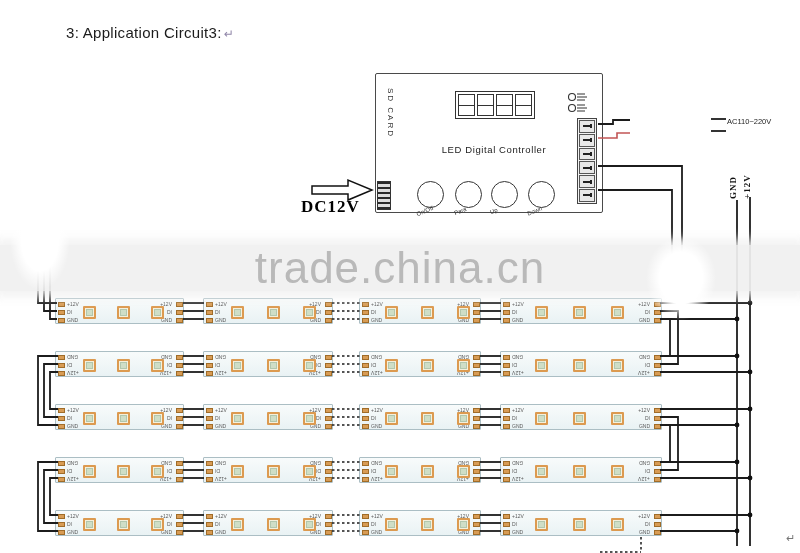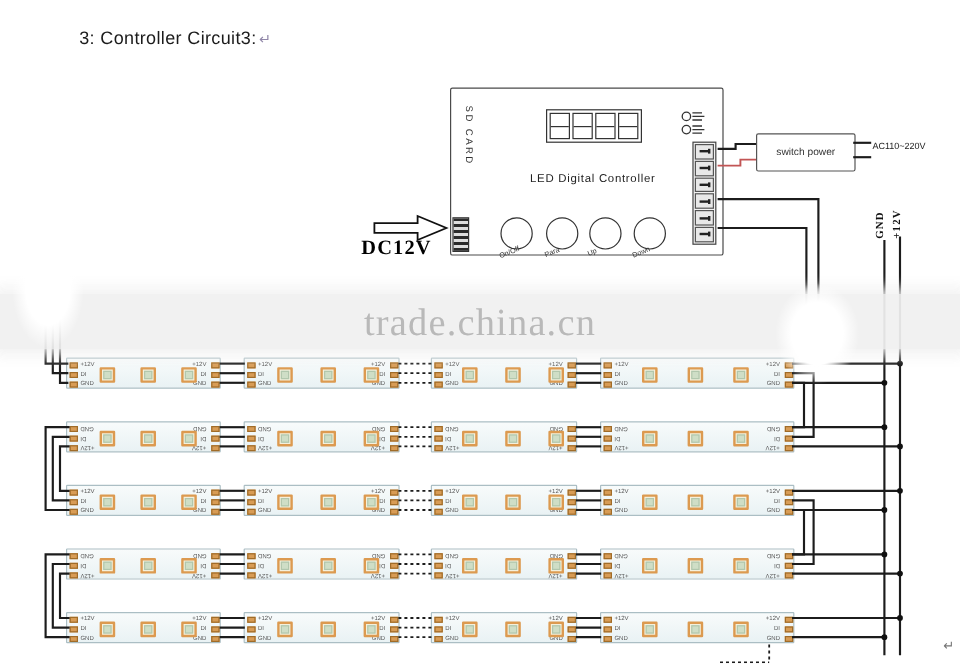--- a/index.html
+++ b/index.html
@@ -45,41 +45,41 @@
        box-sizing:border-box;border-radius:1px;}
   .pad{position:absolute;width:7px;height:5px;background:#d89c55;border:1px solid #a06c28;box-sizing:border-box;}
   .pad-label{position:absolute;font-size:5px;line-height:6px;color:#5a5a5a;white-space:nowrap;transform-origin:center;}
   .pad-label.flip{transform:rotate(180deg);}
   .led{position:absolute;width:13px;height:13px;background:#f4f0dc;border:2px solid #dc9a50;box-sizing:border-box;
        border-radius:1px;display:flex;align-items:center;justify-content:center;}
   .led-core{width:5px;height:5px;background:#cfdec6;border:1px solid #b2c7ad;}
   
   .band{position:absolute;left:0;top:245px;width:800px;height:46px;background:#f1f1f1;opacity:.93;
         box-shadow:0 0 10px 6px rgba(241,241,241,.95);z-index:30;text-align:center;}
-  .band span{font-size:32px;color:#b4b4b4;line-height:46px;letter-spacing:1px;font-family:Liberation Serif, serif;}
+  .band span{font-size:44px;color:#b4b4b4;line-height:46px;letter-spacing:1px;}
   .blob{position:absolute;z-index:31;background:radial-gradient(closest-side,#fff 62%,rgba(255,255,255,0));}
   .blob.l{left:10px;top:190px;width:60px;height:100px;}
   .blob.r{left:646px;top:236px;width:70px;height:84px;}
   .footer-mark{position:absolute;left:786px;top:532px;font-size:11px;color:#777;}
   svg.overlay{position:absolute;left:0;top:0;z-index:5;pointer-events:none;}
   #strips{position:absolute;left:0;top:0;width:800px;height:553px;z-index:2;}
   .w{stroke:#1c1c1c;stroke-width:1.8;fill:none;}
   .wt{stroke:#333;stroke-width:1.1;fill:none;}
   .wr{stroke:#c25555;stroke-width:1.6;fill:none;}
   .wd{stroke-dasharray:2.5 2.5;stroke-width:1.5;}
   .dot{fill:#111;}
   .arrowp{fill:#fff;stroke:#111;stroke-width:1.5;}
 </style>
 </head>
 <body>
 
 <div class="stage">
 
   <div class="title">
-    <span>3:  Controller Circuit3:</span><span class="ret">↵</span>
+    <span>3:  Application Circuit3:</span><span class="ret">↵</span>
   </div>
 
   <div id="strips">
       <div class="" style="position: absolute; left: 0px; top: 0px;">
         <div class="seg" style="left: 55px; top: 298px; width: 129px;">
           <div class="pad" style="left: 2px; top: 2.5px;"></div>
           <div class="pad-label" style="top: 2px; left: 11px;">+12V</div>
           <div class="pad" style="left: 2px; top: 10.5px;"></div>
           <div class="pad-label" style="top: 10px; left: 11px;">DI</div>
           <div class="pad" style="left: 2px; top: 18.5px;"></div>
@@ -668,21 +668,20 @@
         <div class="tcell"></div>
         <div class="tcell"></div>
         <div class="tcell"></div>
         <div class="tcell"></div>
         <div class="tcell"></div>
       </div>
     <div class="term-dc"></div>
   </div>
 
 
-  <div class="sp">switch power</div>
   <div class="ac">AC110~220V</div>
 
   <div class="dc">DC12V</div>
 
   <div class="vlabel" style="left:728px;top:161px;height:38px;">GND</div>
   <div class="vlabel" style="left:742px;top:155px;height:44px;">+12V</div>
 
   <div class="band">
     <span>trade.china.cn</span>
   </div>

